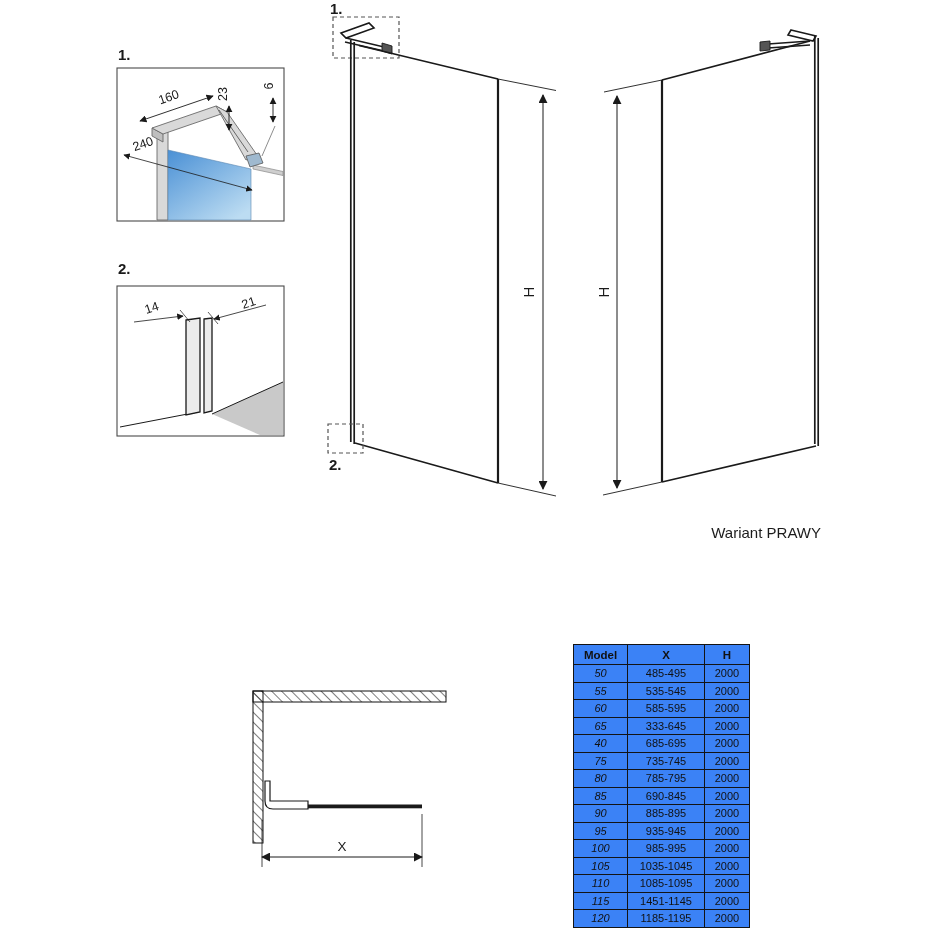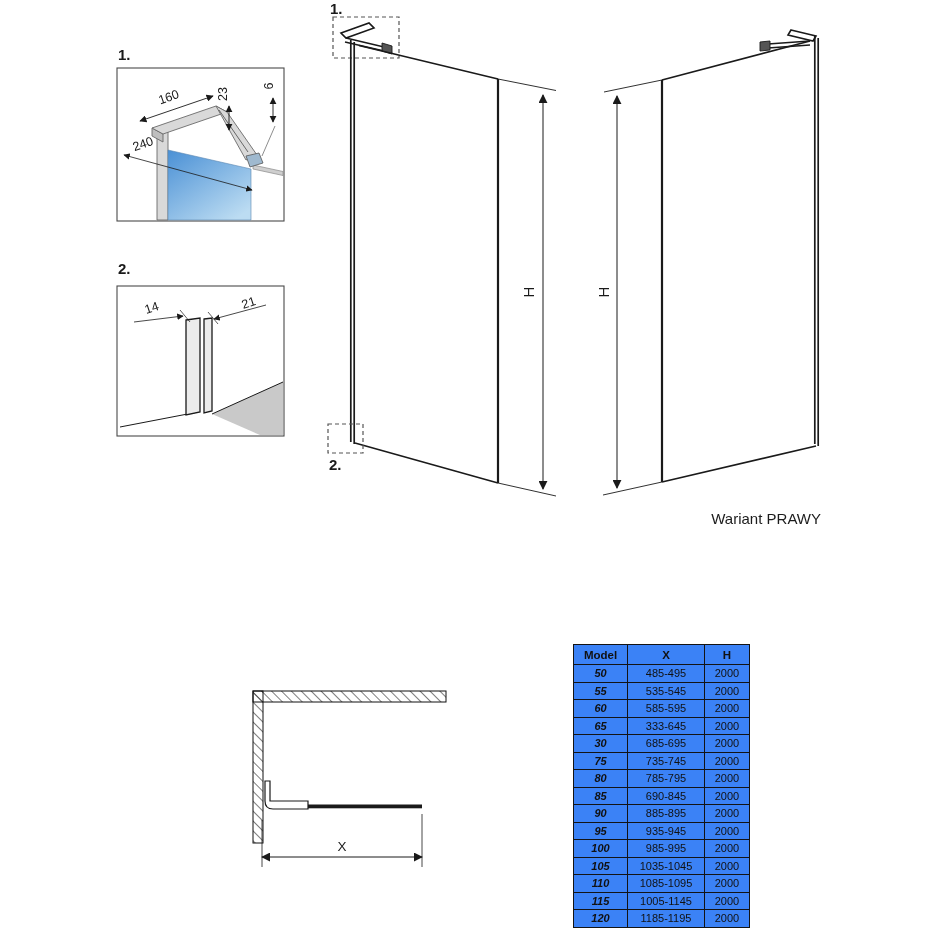--- a/index.html
+++ b/index.html
@@ -32,21 +32,21 @@
   .caption{font-size:15px;line-height:18px;color:#1c1c1c;}
   .caption-right{text-align:right;}
 
   
   .size-table{position:absolute;left:573px;top:644px;border-collapse:collapse;
               font-size:11px;color:#111;}
   .size-table th,.size-table td{border:1.4px solid #141414;text-align:center;
               padding:0 4px;background:#3b82f6;}
   .size-table th{height:19px;font-size:11.5px;font-weight:bold;}
   .size-table td{height:16.5px;}
-  .size-table td.model{font-weight:bold;font-style:italic;}
+  .size-table td.model{font-weight:normal;font-style:italic;}
   .col-model{width:45px;} .col-x{width:68px;} .col-h{width:36px;}
 </style>
 </head>
 <body>
 
 <div class="canvas">
 
   <svg class="abs" style="left:112px;top:44px" width="180" height="185" viewBox="0 0 180 185">
     <defs>
       <linearGradient id="glassGrad1" x1="0" y1="0" x2="0.8" y2="1">
@@ -181,21 +181,21 @@
       <line class="ln" x1="67" y1="80" x2="67" y2="482" stroke-width="2.2"></line>
       <line class="ln" x1="221" y1="446" x2="67" y2="482" stroke-width="1.6"></line>
       <line class="ln" x1="67" y1="482" x2="8" y2="495" stroke-width="0.9"></line>
     </g>
     <g>
       <line class="ln" x1="22" y1="96" x2="22" y2="488" stroke-width="1" marker-start="url(#arVR)" marker-end="url(#arVR)"></line>
       <text class="h-label" x="10" y="296" text-anchor="middle" transform="rotate(-90 10 292)">H</text>
     </g>
   </svg>
 
-  <div class="abs caption caption-right" style="left:600px;top:510px;width:221px">
+  <div class="abs caption caption-right" style="left:600px;top:524px;width:221px">
     <div>Wariant PRAWY</div>
   </div>
 
   <svg class="abs" style="left:230px;top:670px" width="230" height="210" viewBox="0 0 230 210">
     <defs>
       <pattern id="hatch" width="7" height="7" patternUnits="userSpaceOnUse" patternTransform="rotate(-45)">
         <line x1="0" y1="0" x2="0" y2="7" stroke="#111" stroke-width="1.1"></line>
       </pattern>
       <marker id="arPV" viewBox="0 0 10 10" refX="9" refY="5" markerWidth="9" markerHeight="9" orient="auto-start-reverse">
         <path d="M0,0 L10,5 L0,10 z" class="fill-line"></path>
@@ -238,21 +238,21 @@
           <td class="model">60</td>
           <td>585-595</td>
           <td>2000</td>
         </tr>
         <tr>
           <td class="model">65</td>
           <td>333-645</td>
           <td>2000</td>
         </tr>
         <tr>
-          <td class="model">30</td>
+          <td class="model">40</td>
           <td>685-695</td>
           <td>2000</td>
         </tr>
         <tr>
           <td class="model">75</td>
           <td>735-745</td>
           <td>2000</td>
         </tr>
         <tr>
           <td class="model">80</td>
@@ -284,21 +284,21 @@
           <td>1035-1045</td>
           <td>2000</td>
         </tr>
         <tr>
           <td class="model">110</td>
           <td>1085-1095</td>
           <td>2000</td>
         </tr>
         <tr>
           <td class="model">115</td>
-          <td>1005-1145</td>
+          <td>1451-1145</td>
           <td>2000</td>
         </tr>
         <tr>
           <td class="model">120</td>
           <td>1185-1195</td>
           <td>2000</td>
         </tr>
       </tbody>
   </table>
 

